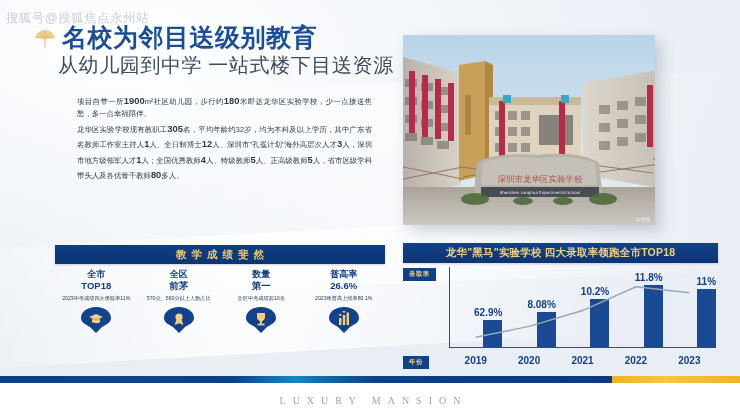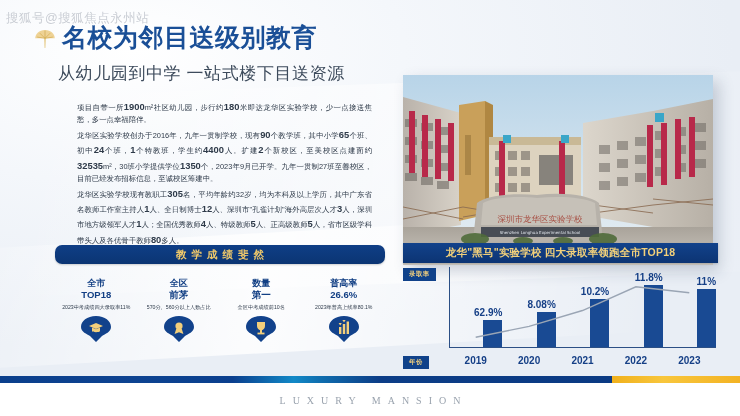--- a/index.html
+++ b/index.html
@@ -41,54 +41,53 @@
   
   .left-col { position: absolute; left: 32px; top: 24px; width: 360px; z-index: 20; }
 
   .title-row { display: flex; align-items: flex-start; gap: 4px; }
   .brand-mark { width: 26px; height: 26px; flex: 0 0 26px; margin-top: 2px; }
   .headline {
     font-size: 25px; font-weight: bold; color: #1a4f97;
     letter-spacing: .5px; line-height: 1.05; white-space: nowrap;
   }
   .subhead {
-    margin-top: 10px; margin-left: 26px;
-    font-size: 17px; color: #3d4b5c; font-weight: normal;
+    margin-left: 26px;
+    font-size: 20px; color: #3d4b5c; font-weight: normal;
     letter-spacing: .6px; white-space: nowrap;
   }
 
   .body-copy { margin-top: 14px; margin-left: 0px; width: 340px; }
   .body-copy p {
     font-size: 7.4px; line-height: 1.62; color: #2e3a49;
     text-align: justify; margin-bottom: 1px; margin-left: 45px;
   }
   .body-copy b { font-size: 9.4px; font-weight: bold; }
 
   
   .stats { position: absolute; left: 55px; top: 245px; width: 330px; z-index: 20; }
   .stats-banner {
     height: 19px; background: linear-gradient(180deg,#0f3e86 0%, #0b3573 100%);
     color: #f0c96a; font-size: 10.5px; font-weight: bold;
     display: flex; align-items: center; justify-content: center;
     letter-spacing: 5px; text-indent: 5px;
     box-shadow: 0 1px 2px rgba(0,0,0,.18);
-    border-radius: 7px;
-  }
-  .stats-grid { display: flex; margin-top: 13px; }
+  }
+  .stats-grid { display: flex; margin-top: 4px; }
   .stat-cell { flex: 1; text-align: center; }
   .stat-label { font-size: 9px; font-weight: bold; color: #123f84; line-height: 1.35; }
   .stat-value { font-size: 9.5px; font-weight: bold; color: #123f84; line-height: 1.35; }
   .stat-note  { font-size: 5.2px; color: #2f3b4b; margin-top: 2px; white-space: nowrap; }
   .stat-badge { margin: 5px auto 0; width: 30px; height: 26px; position: relative; }
 
   
   .photo-wrap {
-    position: absolute; left: 403px; top: 35px; width: 310px; height: 190px;
+    position: absolute; left: 403px; top: 35px; width: 252px; height: 190px;
     z-index: 20; box-shadow: 6px 6px 14px rgba(40,60,90,.22);
-    background: #c2410c; overflow: hidden; margin-top: 40px;
+    background: #c2410c; overflow: hidden;
   }
   .photo-tag {
     position: absolute; right: 4px; bottom: 3px;
     font-size: 4.5px; color: rgba(255,255,255,.75); letter-spacing: .4px;
   }
 
   
   .chart-panel { position: absolute; left: 403px; top: 243px; width: 315px; z-index: 20; }
   .chart-title {
     height: 20px; background: linear-gradient(180deg,#12428b 0%, #0c3473 100%);
@@ -173,21 +172,20 @@
         <path d="M19.2 19 L20.8 19 L20.4 34 L19.6 34 Z" fill="#d9ae45"></path>
       </svg>
     </span>
     <h1 class="headline">名校为邻目送级别教育</h1>
   </div>
 
   <div class="subhead">从幼儿园到中学  一站式楼下目送资源</div>
 
   <div class="body-copy">
     <p>项目自带一所<b>1900</b>m²社区幼儿园，步行约<b>180</b>米即达龙华区实验学校，少一点接送焦愁，多一点幸福陪伴。</p>
-    <p>龙华区实验学校创办于2016年，九年一贯制学校，现有<b>90</b>个教学班，其中小学<b>65</b>个班、初中<b>24</b>个班，<b>1</b>个特教班，学生约<b>4400</b>人。扩建<b>2</b>个新校区，至美校区点建面约<b>32535</b>m²，30班小学提供学位<b>1350</b>个，2023年9月已开学。九年一贯制27班至善校区，目前已经发布招标信息，至诚校区筹建中。</p>
     <p>龙华区实验学校现有教职工<b>305</b>名，平均年龄约32岁，均为本科及以上学历，其中广东省名教师工作室主持人<b>1</b>人、全日制博士<b>12</b>人、深圳市"孔雀计划"海外高层次人才<b>3</b>人，深圳市地方级领军人才<b>1</b>人；全国优秀教师<b>4</b>人、特级教师<b>5</b>人、正高级教师<b>5</b>人，省市区级学科带头人及各优骨干教师<b>80</b>多人。</p>
   </div>
 </div>
 
 <div class="stats">
   <div class="stats-banner">教学成绩斐然</div>
 
   <div class="stats-grid">
 
     <div class="stat-cell">

